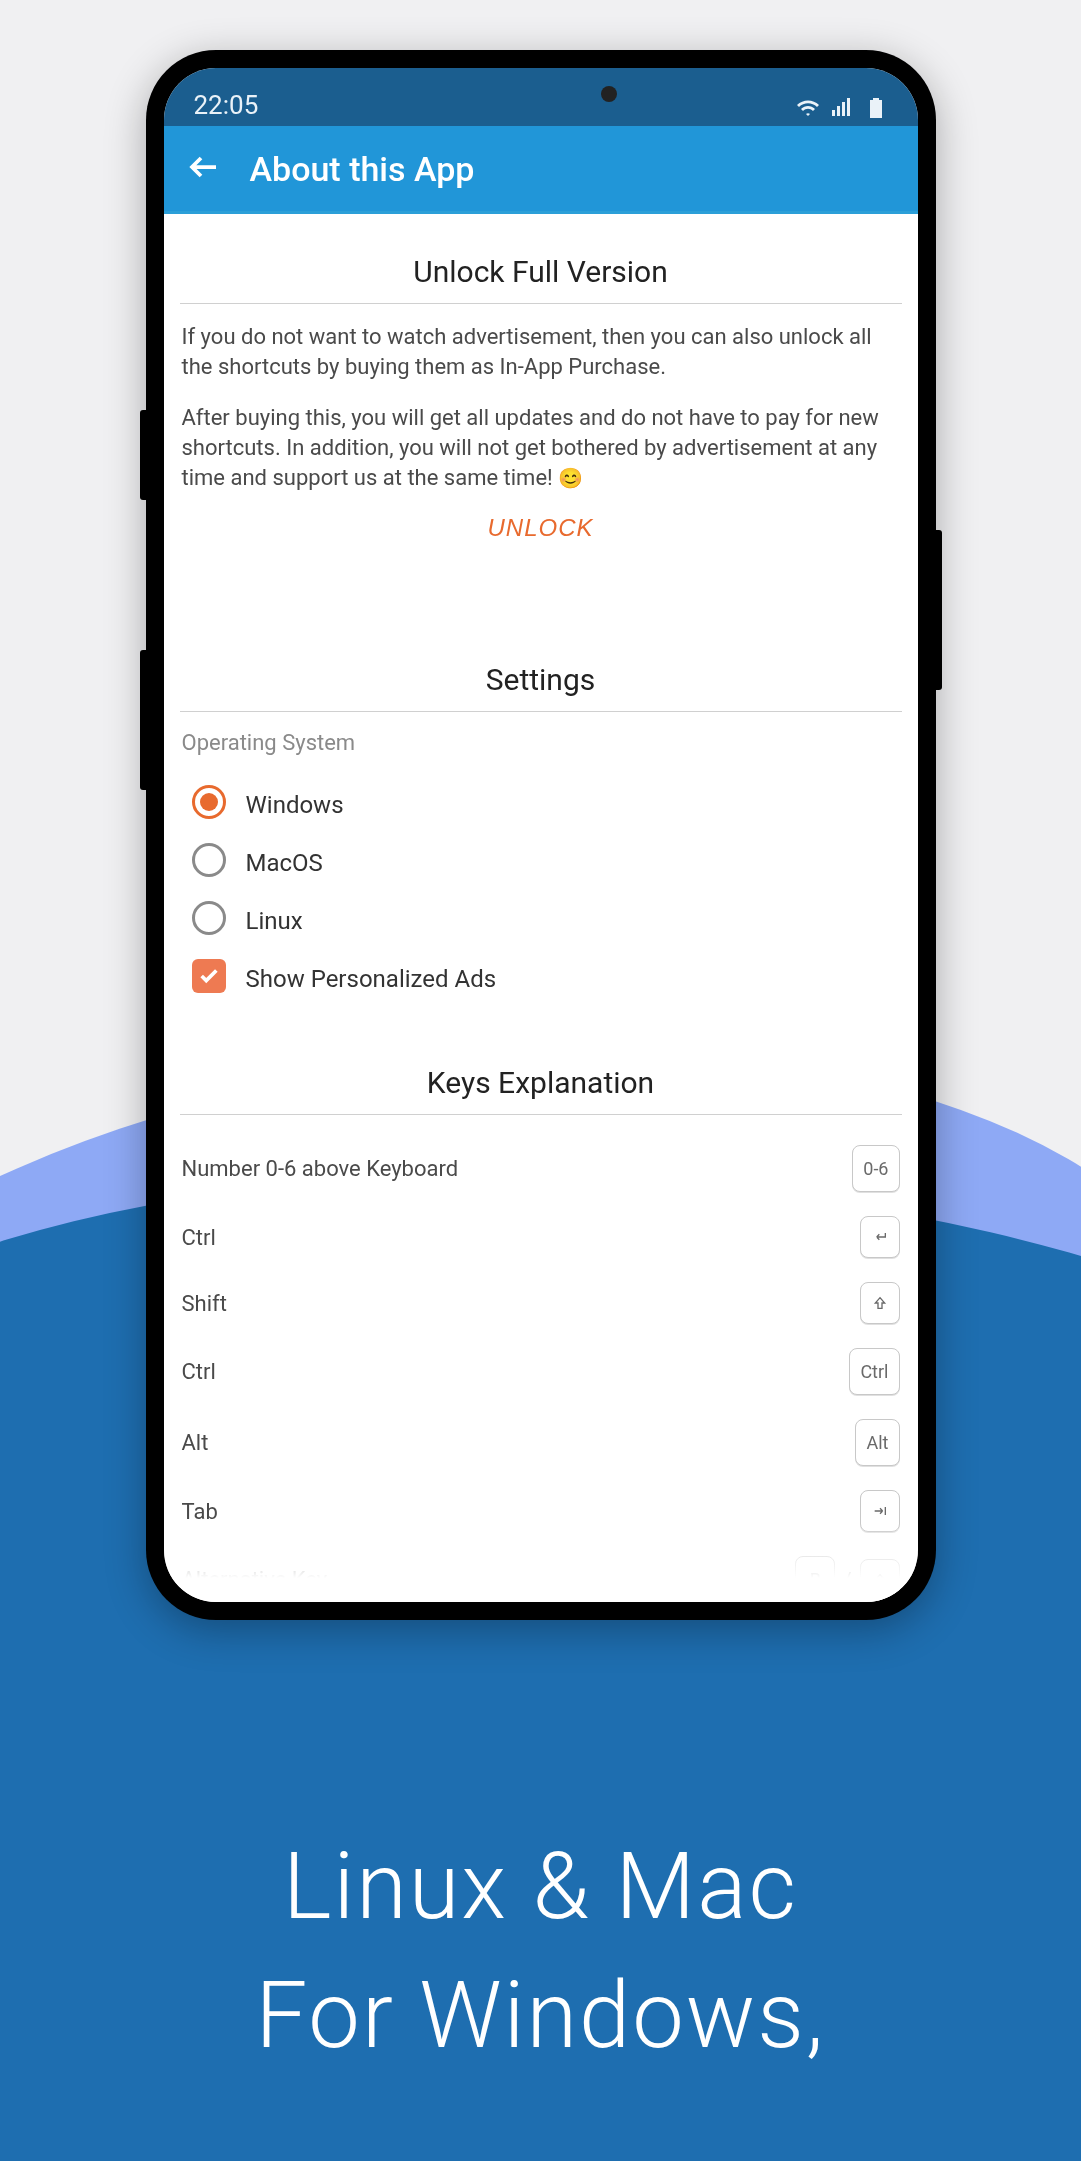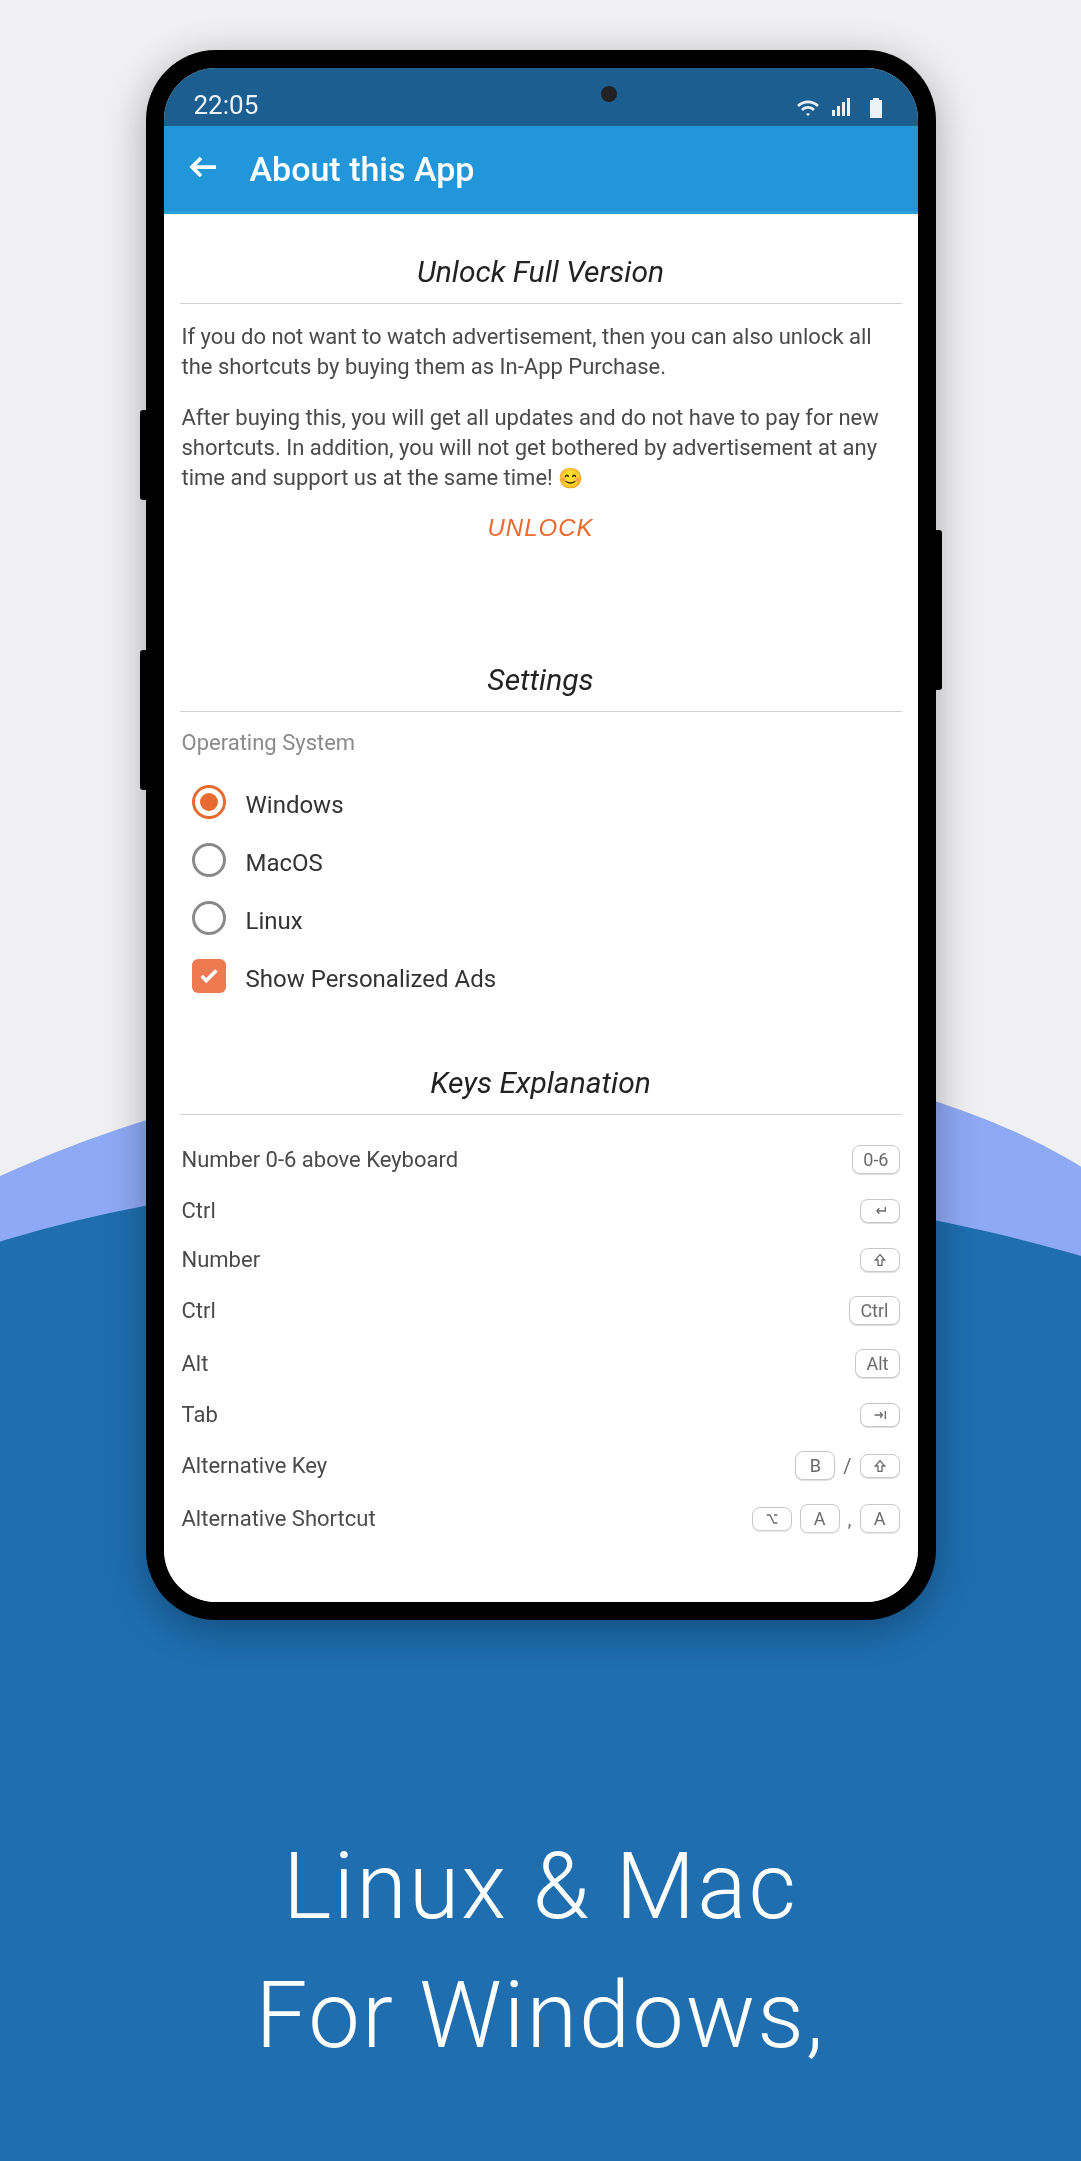--- a/index.html
+++ b/index.html
@@ -116,21 +116,20 @@
     height: calc(100% - 146px);
     overflow: hidden;
     position: relative;
   }
   .section-title {
     text-align: center;
     font-size: 30px;
     font-weight: 400;
     color: #222;
     margin-bottom: 14px;
-    font-style: italic;
   }
   .divider { height: 1px; background: #d0d0d0; margin: 0 0 18px; }
 
   .para {
     font-size: 22px;
     line-height: 1.35;
     color: #4a4a4a;
     margin-bottom: 22px;
     padding: 0 2px;
   }
@@ -187,21 +186,21 @@
     justify-content: space-between;
     align-items: center;
     padding: 12px 2px;
     font-size: 22px;
     color: #4a4a4a;
   }
   .key-right { display: flex; align-items: center; gap: 8px; color: #6a6a6a; font-size: 20px; }
   .keycap {
     border: 1px solid #c8c8c8;
     border-radius: 8px;
-    padding: 3px 10px;
+    padding: 12px 10px;
     font-size: 18px;
     color: #6a6a6a;
     background: #fff;
     box-shadow: 0 1px 0 #e0e0e0;
     min-width: 40px;
     display: inline-flex; align-items: center; justify-content: center;
   }
   .keycap svg { width: 16px; height: 16px; stroke: #6a6a6a; stroke-width: 2; fill: none; }
 
   .screen-fade {
@@ -312,21 +311,21 @@
           <span>Ctrl</span>
           <span class="key-right">
               <span class="keycap">
                 <svg viewBox="0 0 24 24">
                   <path d="M20 6v6H7m0 0l4-4m-4 4l4 4"></path>
                 </svg>
               </span>
             </span>
         </div>
         <div class="key-row">
-          <span>Number</span>
+          <span>Shift</span>
           <span class="key-right">
               <span class="keycap">
                 <svg viewBox="0 0 24 24">
                   <path d="M12 4l7 8h-4v8h-6v-8H5z"></path>
                 </svg>
               </span>
             </span>
         </div>
         <div class="key-row">
           <span>Ctrl</span>

